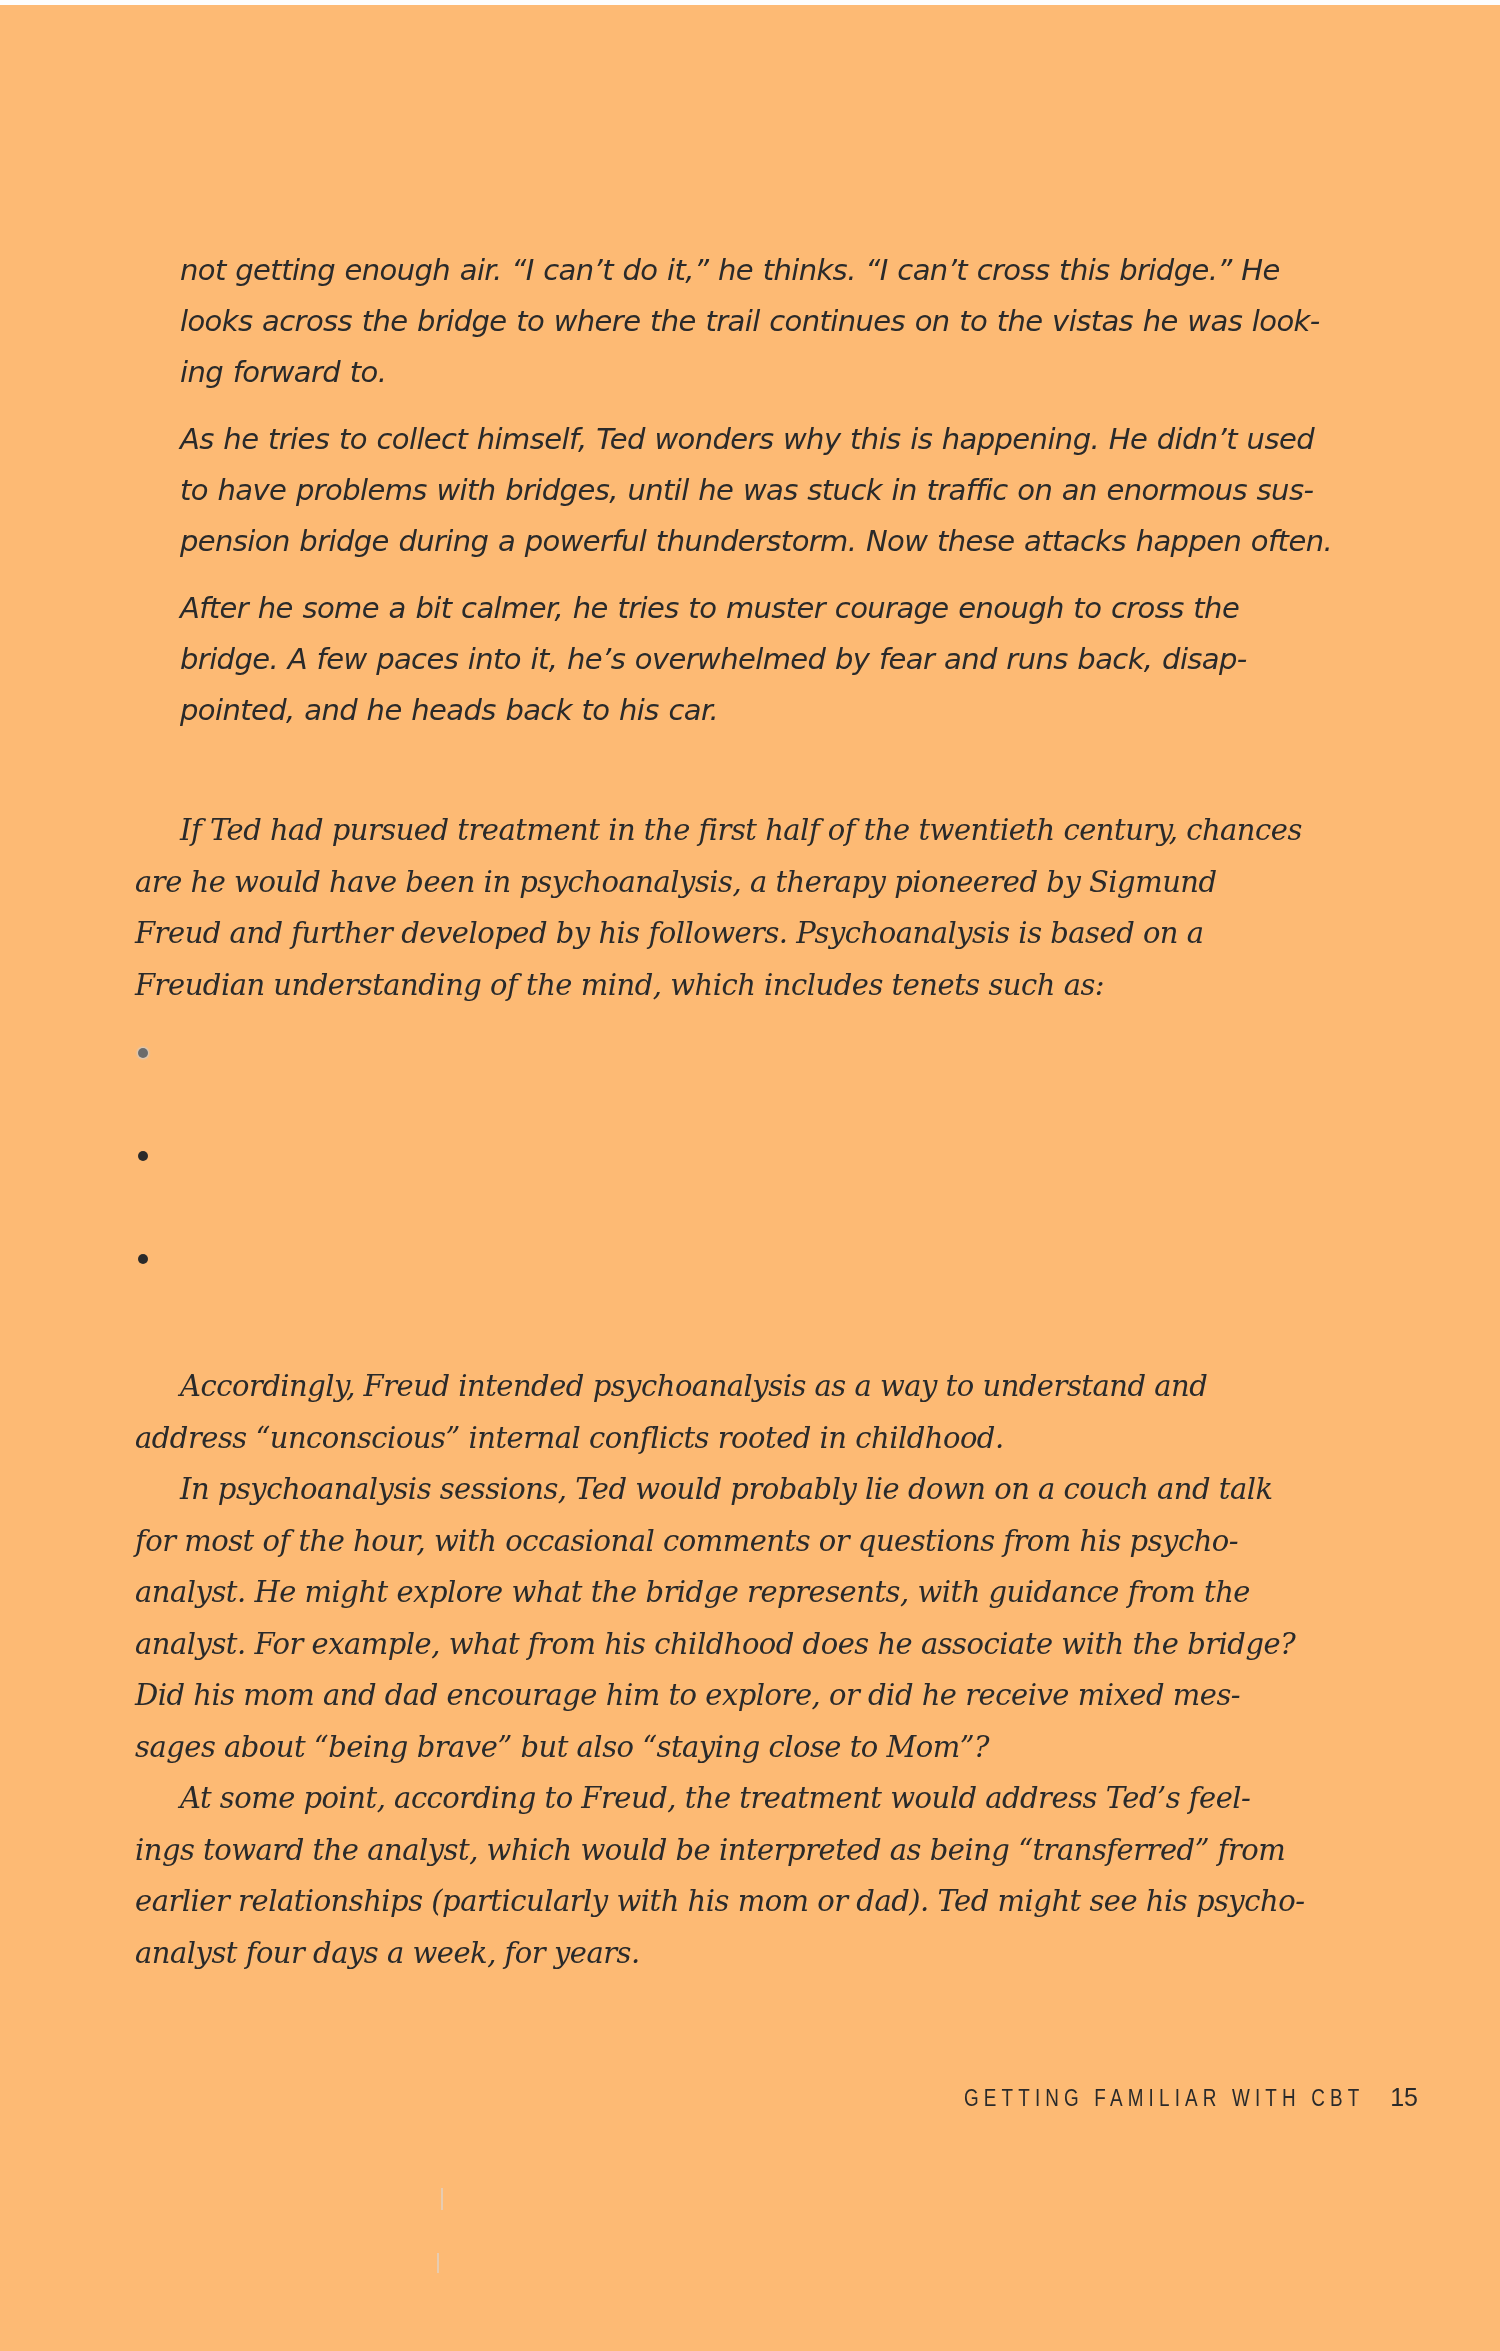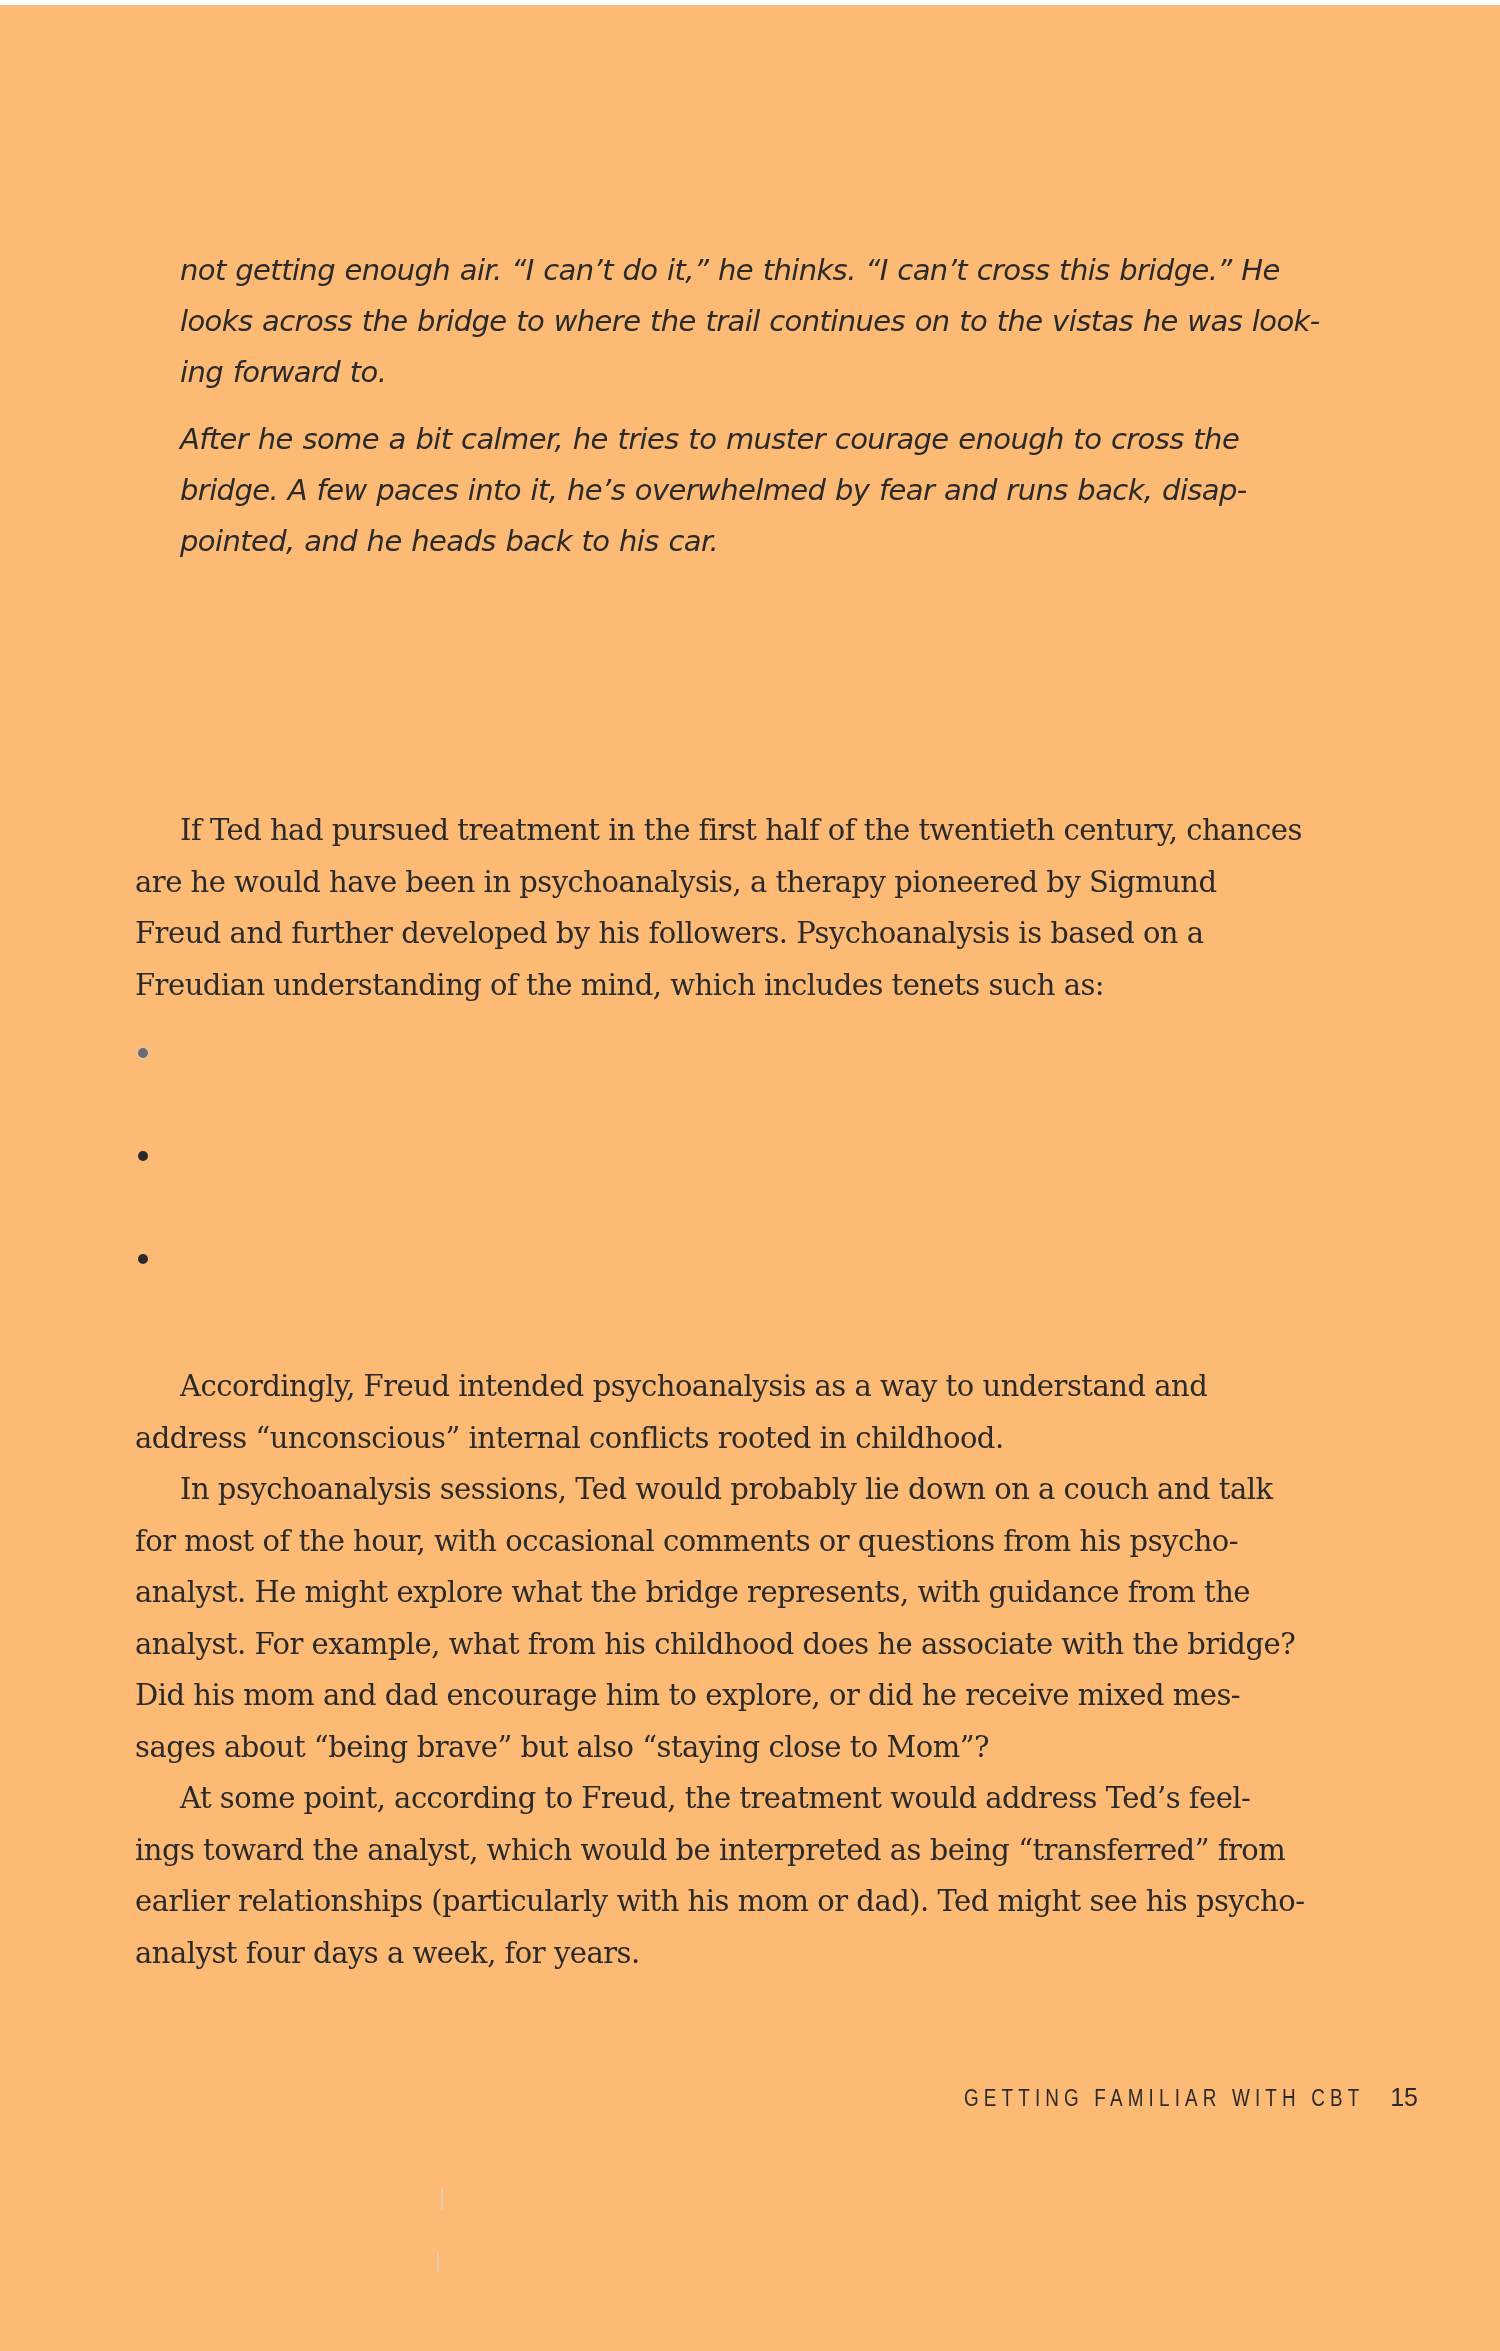--- a/index.html
+++ b/index.html
@@ -39,20 +39,21 @@
   }
   .body-block {
     position: absolute;
     left: 135px;
     top: 800px;
     width: 1290px;
     font-family: "DejaVu Serif", "Liberation Serif", serif;
     font-size: 29px;
     line-height: 51.5px;
     letter-spacing: -0.5px;
+    font-style: italic;
   }
   .body-block p {
     margin: 0;
     text-indent: 45px;
     white-space: pre-line;
   }
   .body-block p.after-list {
     margin-top: 24px;
   }
   .bullets {
@@ -109,20 +110,23 @@
 </style>
 </head>
 <body>
 
 <div class="page">
 
   <div class="italic-block">
     <p>not getting enough air. “I can’t do it,” he thinks. “I can’t cross this bridge.” He
 looks across the bridge to where the trail continues on to the vistas he was look-
 ing forward to.</p>
+    <p>As he tries to collect himself, Ted wonders why this is happening. He didn’t used
+to have problems with bridges, until he was stuck in traffic on an enormous sus-
+pension bridge during a powerful thunderstorm. Now these attacks happen often.</p>
     <p>After he some a bit calmer, he tries to muster courage enough to cross the
 bridge. A few paces into it, he’s overwhelmed by fear and runs back, disap-
 pointed, and he heads back to his car.</p>
   </div>
 
   <div class="body-block">
     <p>If Ted had pursued treatment in the first half of the twentieth century, chances
 are he would have been in psychoanalysis, a therapy pioneered by Sigmund
 Freud and further developed by his followers. Psychoanalysis is based on a
 Freudian understanding of the mind, which includes tenets such as:</p>

